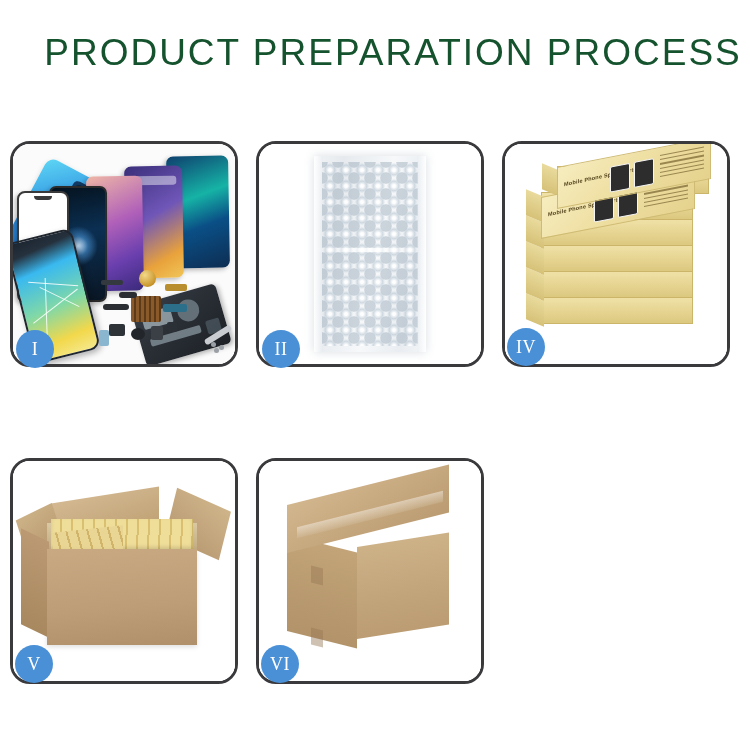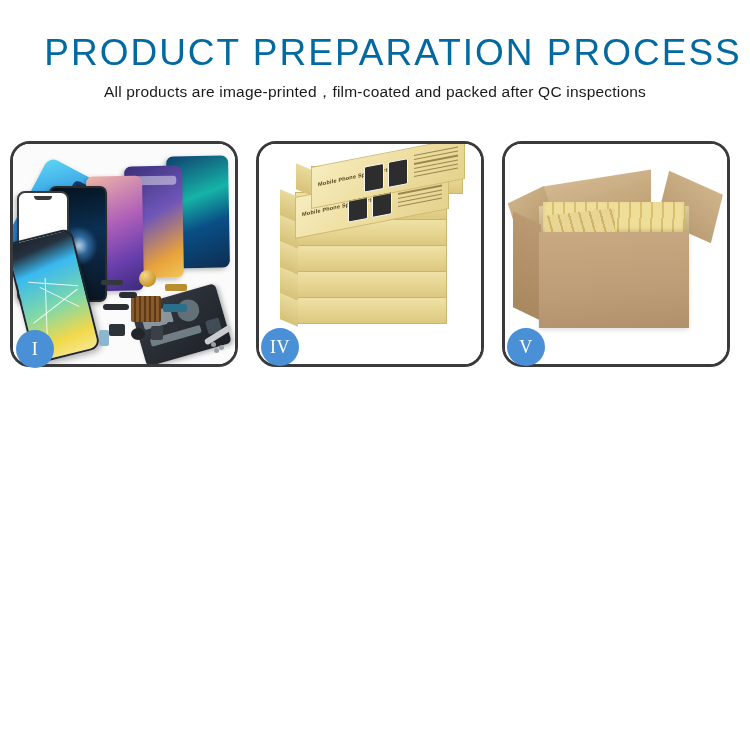--- a/index.html
+++ b/index.html
@@ -11,21 +11,21 @@
     position:relative;
   }
   .page{width:750px;height:750px;position:relative;box-sizing:border-box;}
 
   
   .header{padding-top:34px;text-align:center;}
   .title{
     font-size:37px;
     font-weight:500;
     letter-spacing:2.0px;
-    color:#0369a1;
+    color:#14532d;
     line-height:1.05;
     white-space:nowrap;
     padding-left:36px;
   }
   .subtitle{
     margin-top:9px;
     font-size:15.5px;
     font-weight:400;
     letter-spacing:0.2px;
     color:#1a1a1a;
@@ -263,21 +263,20 @@
   .box6 .tab2{position:absolute;left:24px;top:124px;width:12px;height:17px;
     background:rgba(150,120,85,.45);transform:skewY(14deg);}
 </style>
 </head>
 <body>
 
 <div class="page">
 
   <div class="header">
     <div class="title">PRODUCT PREPARATION PROCESS</div>
-    <div class="subtitle">All products are image-printed，film-coated and packed after QC inspections</div>
   </div>
 
   <div class="grid">
 
     <div class="panel">
       <div class="panel-inner">
         <div class="scene1">
           <div class="backcover">
               <div class="lens"></div>
             </div>
@@ -322,20 +321,35 @@
               <span style="left:8px;top:3px;"></span>
               <span style="left:3px;top:6px;"></span>
           </div>
         </div>
       </div>
       <div class="badge b1">
         <span>I</span>
       </div>
     </div>
 
+    <div class="panel">
+      <div class="panel-inner">
+        <div class="scene2">
+          <div class="pouch">
+            <div class="edgeL"></div>
+            <div class="bubbles"></div>
+            <div class="seal"></div>
+            <div class="edgeR"></div>
+          </div>
+        </div>
+      </div>
+      <div class="badge b2">
+        <span>II</span>
+      </div>
+    </div>
 
 
     <div class="panel">
       <div class="panel-inner">
         <div class="scene4">
           <div class="stack">
             <div class="kbox kl6">
                 <div class="side"></div>
               </div>
             <div class="kbox kl5">
@@ -401,15 +415,32 @@
             <div class="sidew"></div>
             <div class="front"></div>
           </div>
         </div>
       </div>
       <div class="badge b5">
         <span>V</span>
       </div>
     </div>
 
+    <div class="panel">
+      <div class="panel-inner">
+        <div class="scene6">
+          <div class="box6">
+            <div class="left"></div>
+            <div class="right"></div>
+            <div class="top"></div>
+            <div class="tape"></div>
+            <div class="tab1"></div>
+            <div class="tab2"></div>
+          </div>
+        </div>
+      </div>
+      <div class="badge b6">
+        <span>VI</span>
+      </div>
+    </div>
 
   </div>
 </div>
 
 </body></html>

